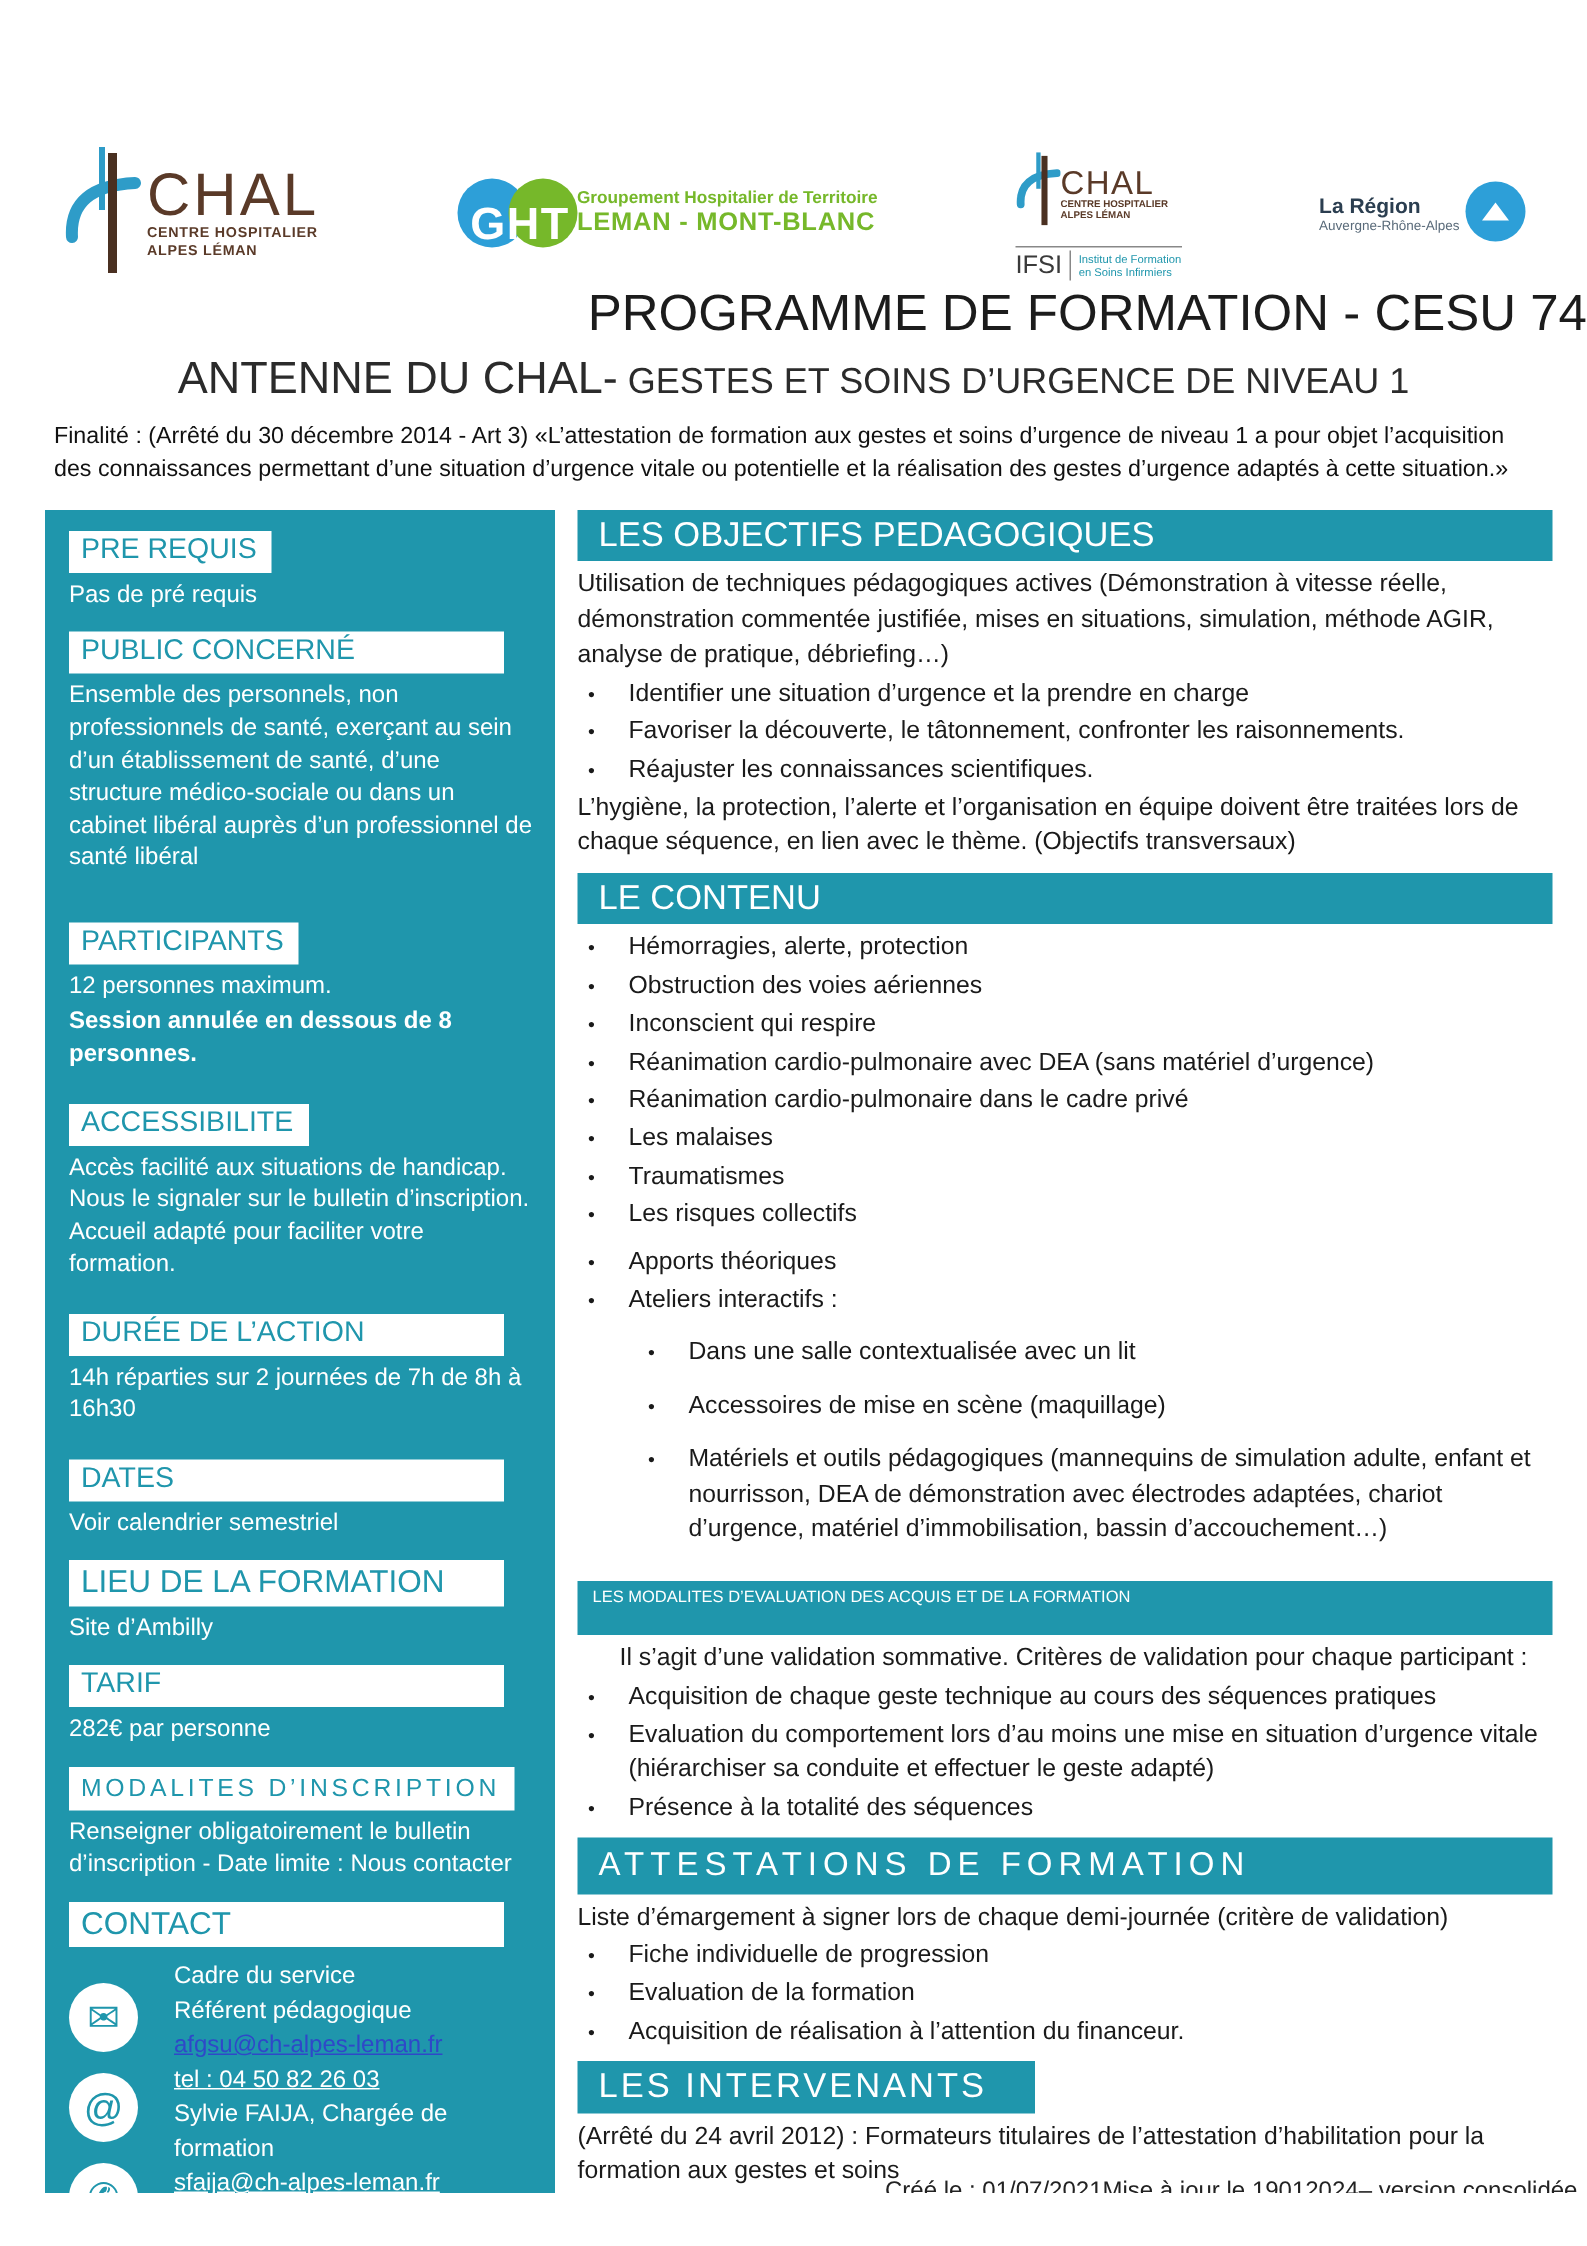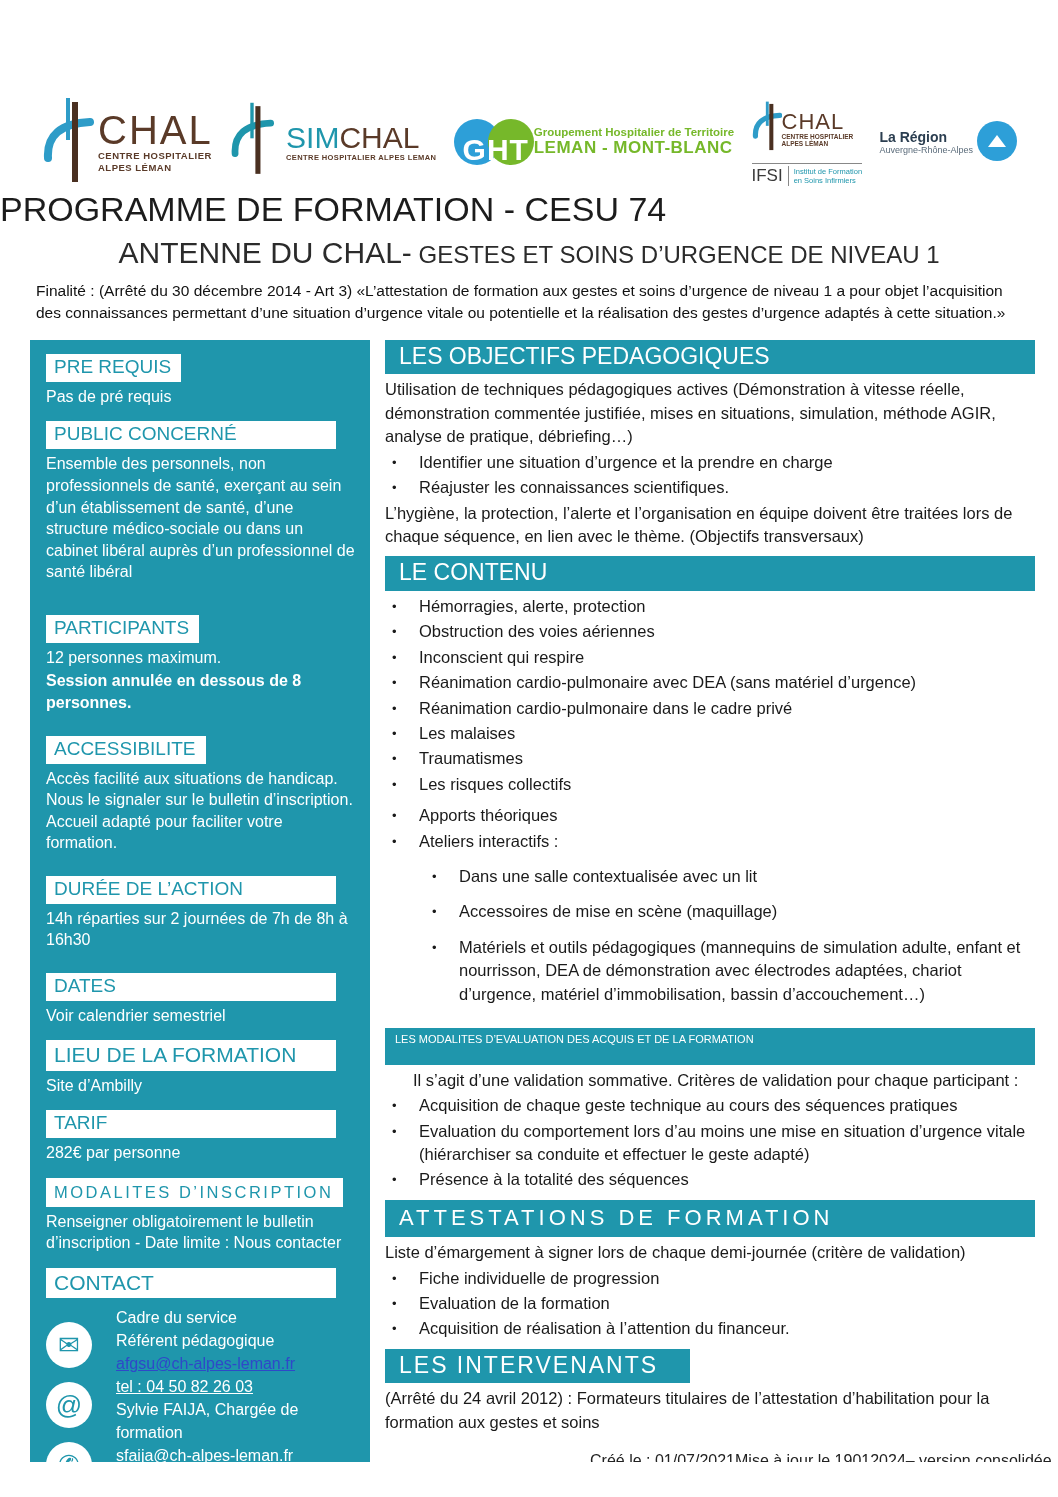--- a/index.html
+++ b/index.html
@@ -37,21 +37,21 @@
   .ifsi-inst{font-size:7.5px;color:#1f96ac;line-height:1.2;}
   .region{position:relative;padding-right:44px;}
   .region-l1{font-size:14px;font-weight:bold;color:#2b3e50;}
   .region-l2{font-size:9px;color:#5a6b7a;}
   .region-ball{position:absolute;right:0;top:-8px;width:40px;height:40px;border-radius:50%;
                background:#2d9fd8;display:flex;align-items:center;justify-content:center;}
   .region-mt{width:0;height:0;border-left:9px solid transparent;border-right:9px solid transparent;
              border-bottom:12px solid #fff;}
 
   
-  .title{position:absolute;top:190px;left:0;width:100%;text-align:left;font-size:34px;
+  .title{position:absolute;top:190px;left:0;width:100%;text-align:right;font-size:34px;
          color:#1c1c1c;font-weight:400;margin:0;}
   .subtitle{position:absolute;top:236px;left:0;width:100%;text-align:center;color:#2b2b2b;}
   .subtitle .big{font-size:30px;}
   .subtitle .small{font-size:24px;}
   .finalite{position:absolute;top:280px;left:36px;width:996px;font-size:15.5px;line-height:1.42;
             color:#111;margin:0;}
 
   
   .sidebar{position:absolute;left:30px;top:340px;width:340px;height:1157px;background:#1f96ac;
            box-sizing:border-box;padding:14px 14px 0 16px;color:#fff;}
@@ -105,35 +105,20 @@
           <rect x="30" y="6" width="6" height="80" fill="#4a3021"></rect>
         </svg>
       </span>
       <span class="chal-txt">
         <div class="chal-name">CHAL</div>
         <div class="chal-sub">CENTRE HOSPITALIER</div>
         <div class="chal-sub">ALPES LÉMAN</div>
       </span>
     </div>
 
-    <div class="logo">
-      <span class="chal-swoosh">
-        <svg width="44" height="88" viewBox="0 0 52 92">
-          <path d="M6 62 Q4 28 48 26" fill="none" stroke="#1f96ac" stroke-width="8" stroke-linecap="round"></path>
-          <rect x="24" y="2" width="4" height="42" fill="#1f96ac"></rect>
-          <rect x="30" y="6" width="6" height="80" fill="#4a3021"></rect>
-        </svg>
-      </span>
-      <span class="chal-txt">
-        <div class="sim-name">
-          <span class="sim-part">SIM</span><span class="simchal-part">CHAL</span>
-        </div>
-        <div class="sim-sub">CENTRE HOSPITALIER ALPES LEMAN</div>
-      </span>
-    </div>
 
     <div class="ght">
       <span class="ght-badge">
         <span class="ght-c1"></span>
           <span class="ght-c2"></span>
         <span class="ght-acr">GHT</span>
       </span>
       <span class="ght-txt">
         <div class="ght-l1">Groupement Hospitalier de Territoire</div>
         <div class="ght-l2">LEMAN - MONT-BLANC</div>
@@ -233,20 +218,21 @@
       </div>
     </div>
   </aside>
 
   <main class="main">
 
     <section class="m-sec">
       <h2 class="band">LES OBJECTIFS PEDAGOGIQUES</h2>
       <p class="m-p">Utilisation de techniques pédagogiques actives (Démonstration à vitesse réelle, démonstration commentée justifiée, mises en situations, simulation, méthode AGIR, analyse de pratique, débriefing…)</p>
       <div class="bullet">Identifier une situation d’urgence et la prendre en charge</div>
+      <div class="bullet">Favoriser la découverte, le tâtonnement, confronter les raisonnements.</div>
       <div class="bullet">Réajuster les connaissances scientifiques.</div>
       <p class="m-p">L’hygiène, la protection, l’alerte et l’organisation en équipe doivent être traitées lors de chaque séquence, en lien avec le thème. (Objectifs transversaux)</p>
     </section>
 
     <section class="m-sec">
       <h2 class="band">LE CONTENU</h2>
       <div class="bullet">Hémorragies, alerte, protection</div>
       <div class="bullet">Obstruction des voies aériennes</div>
       <div class="bullet"> Inconscient qui respire</div>
       <div class="bullet">Réanimation cardio-pulmonaire avec DEA (sans matériel d’urgence)</div>

